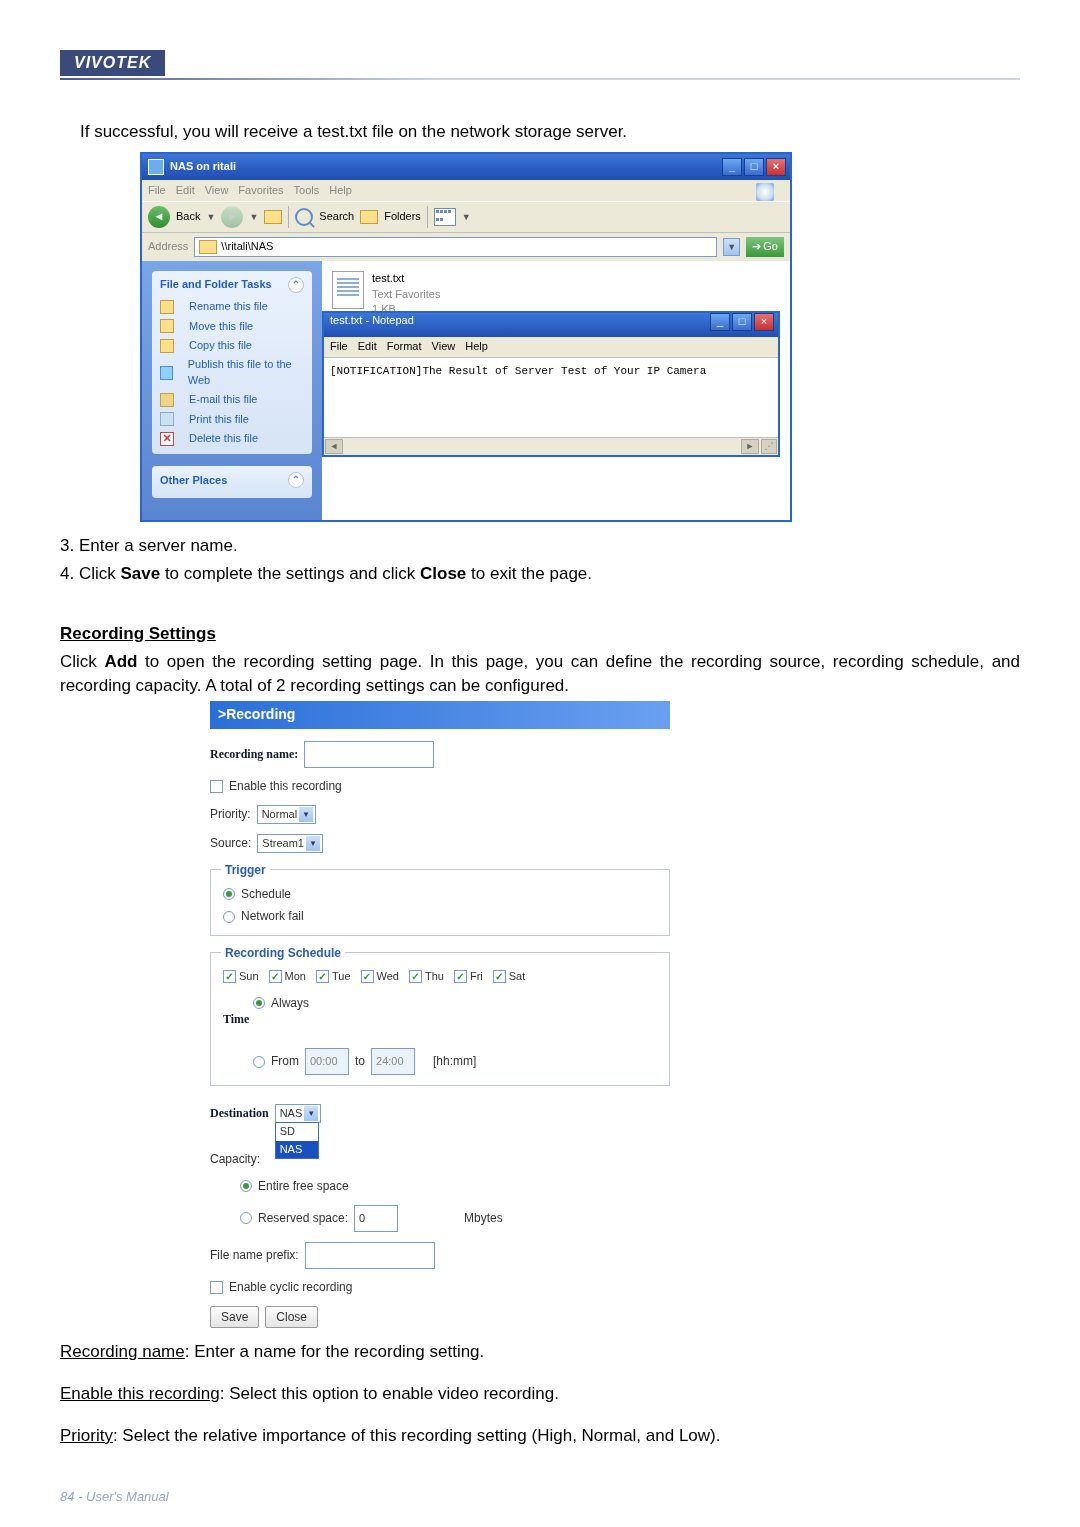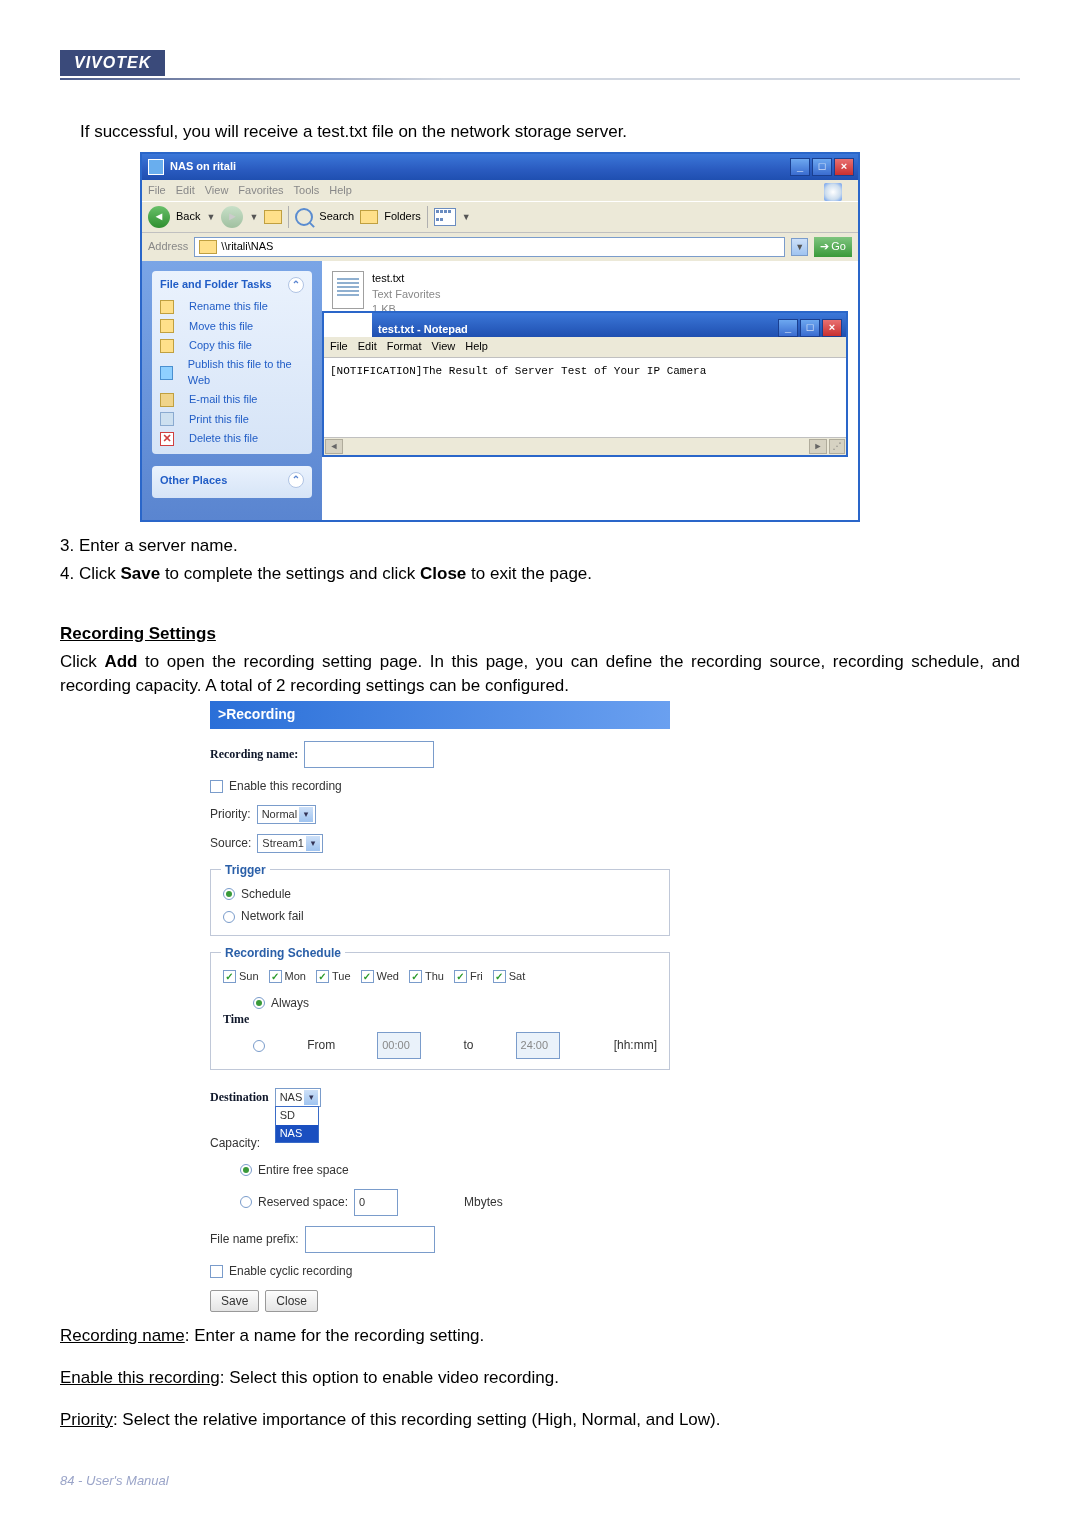--- a/index.html
+++ b/index.html
@@ -38,21 +38,21 @@
     background: linear-gradient(to right, #4a5a8a, #d0d6e0 40%);
   }
   .content {
     margin-top: 40px;
     font-size: 17px;
     line-height: 1.4;
   }
 
   
   .explorer {
-    width: 720px;
+    width: 652px;
     border: 2px solid #2a66c9;
     margin: 8px auto 12px 80px;
     font-size: 11px;
     background: #c4b5fd;
   }
   .titlebar {
     height: 26px;
     background: linear-gradient(to bottom, #3b77d8, #2a5bc0 60%, #1f4fb0);
     color: #fff;
     display: flex;
@@ -98,21 +98,21 @@
 
   .filearea { flex:1; padding:10px; position:relative;}
   .fileitem { display:flex; gap:8px; align-items:flex-start;}
   .txticon { width:32px;height:38px; background:#fff; border:1px solid #a0a0a0; position:relative;}
   .txticon::before{content:"";position:absolute;top:6px;left:4px;right:4px;height:2px;background:#90b0d0;box-shadow:0 4px #90b0d0,0 8px #90b0d0,0 12px #90b0d0,0 16px #90b0d0;}
   .filelabels { font-size:11px;}
   .filelabels .n{ color:#000;}
   .filelabels .d{ color:#888;}
 
   .notepad { position:absolute; top:50px; left:0; right:10px; border:2px solid #2a66c9;}
-  .np-title { height:24px; background:linear-gradient(to bottom,#3b77d8,#1f4fb0); color:#fff; display:flex;align-items:flex-end; padding-left:6px; font-weight:bold; font-size:11px;margin-left:48px;}
+  .np-title { height:24px; background:linear-gradient(to bottom,#3b77d8,#1f4fb0); color:#fff; display:flex;align-items:flex-start; padding-left:6px; font-weight:normal; font-size:11px;}
   .np-menu { background:#ece9d8; padding:2px 6px; font-size:11px;}
   .np-menu span{margin-right:10px;}
   .np-body { background:#fff; padding:6px; font-family: "Courier New", monospace; font-size:11px; min-height:80px; border-top:1px solid #c0c0c0;}
   .np-scroll { height:18px; background:#ece9d8; border-top:1px solid #c0c0c0; display:flex;}
   .np-scroll .ar{width:18px;background:#d6d2c2;border:1px solid #b0ac9c;margin:1px;display:flex;align-items:center;justify-content:center;color:#666;font-size:9px;}
   .np-scroll .track{flex:1;}
 
   
   .recform {
     width: 460px;
@@ -372,21 +372,21 @@
                 <span>Sat</span>
               </span>
           </div>
           <div class="row" style="padding-left:30px;margin-top:6px;">
               <span class="radio sel"></span>
               <span>Always</span>
             </div>
           <div class="row">
               <span class="lblb">Time</span>
             </div>
-          <div class="row" style="padding-left:30px;margin-top:4px;justify-content:space-between;">
+          <div class="row" style="padding-left:30px;margin-top:20px;">
             <span class="radio"></span>
             <span>From</span>
             <span class="inputx" style="width:44px;">00:00</span>
             <span>to</span>
             <span class="inputx" style="width:44px;">24:00</span>
             <span style="margin-left:12px;">[hh:mm]</span>
           </div>
         </div>
 
         <div class="row" style="margin-top:8px;">

